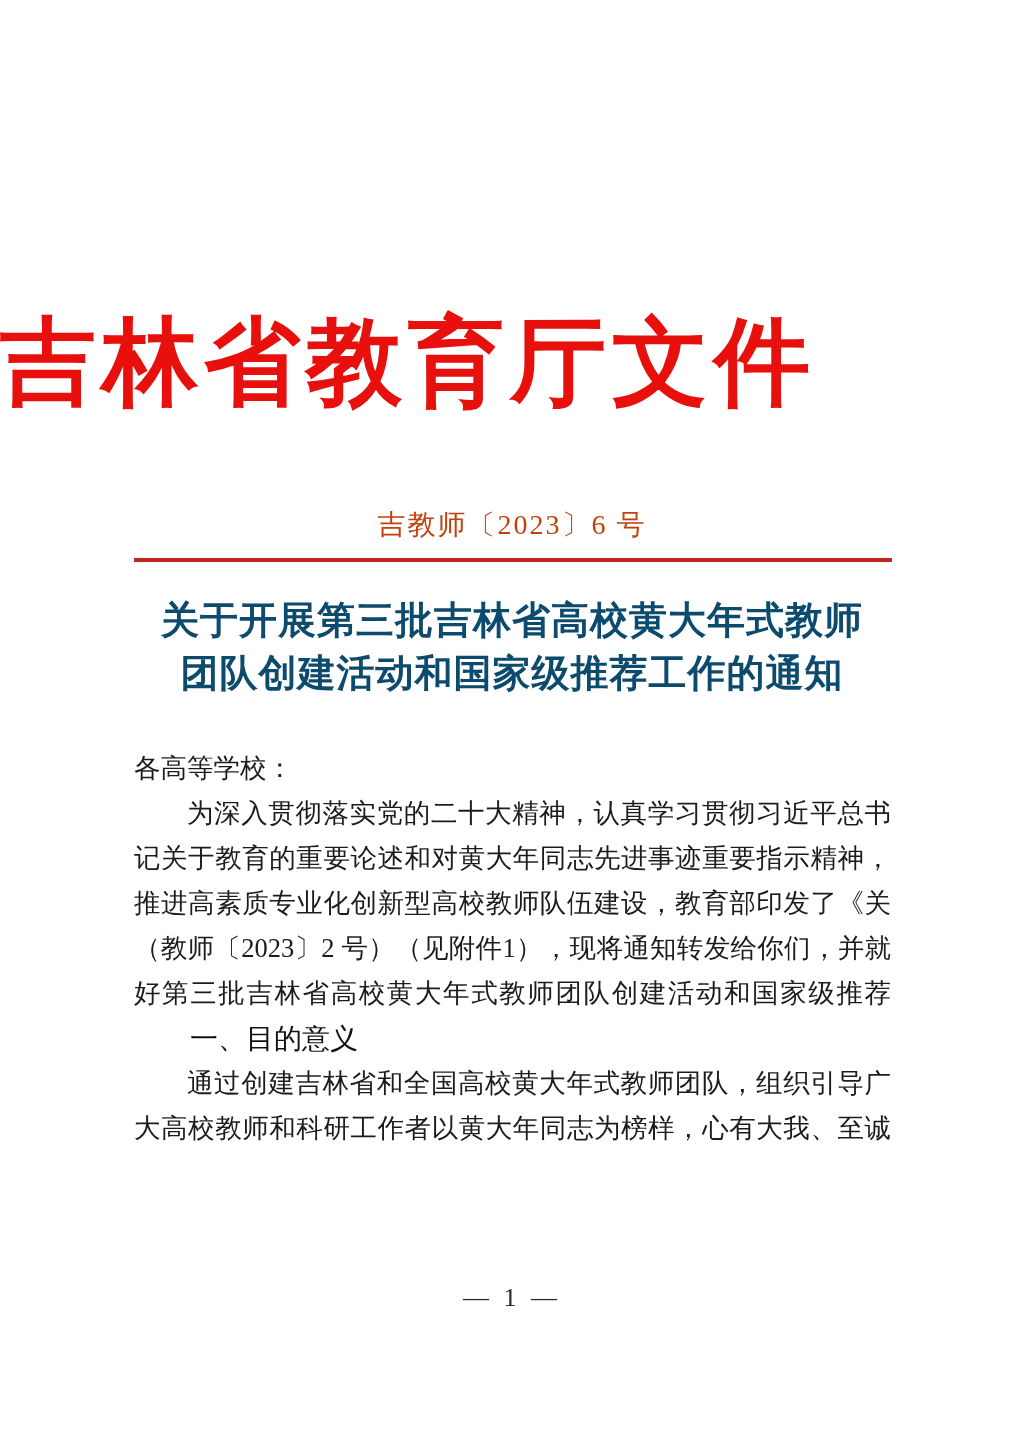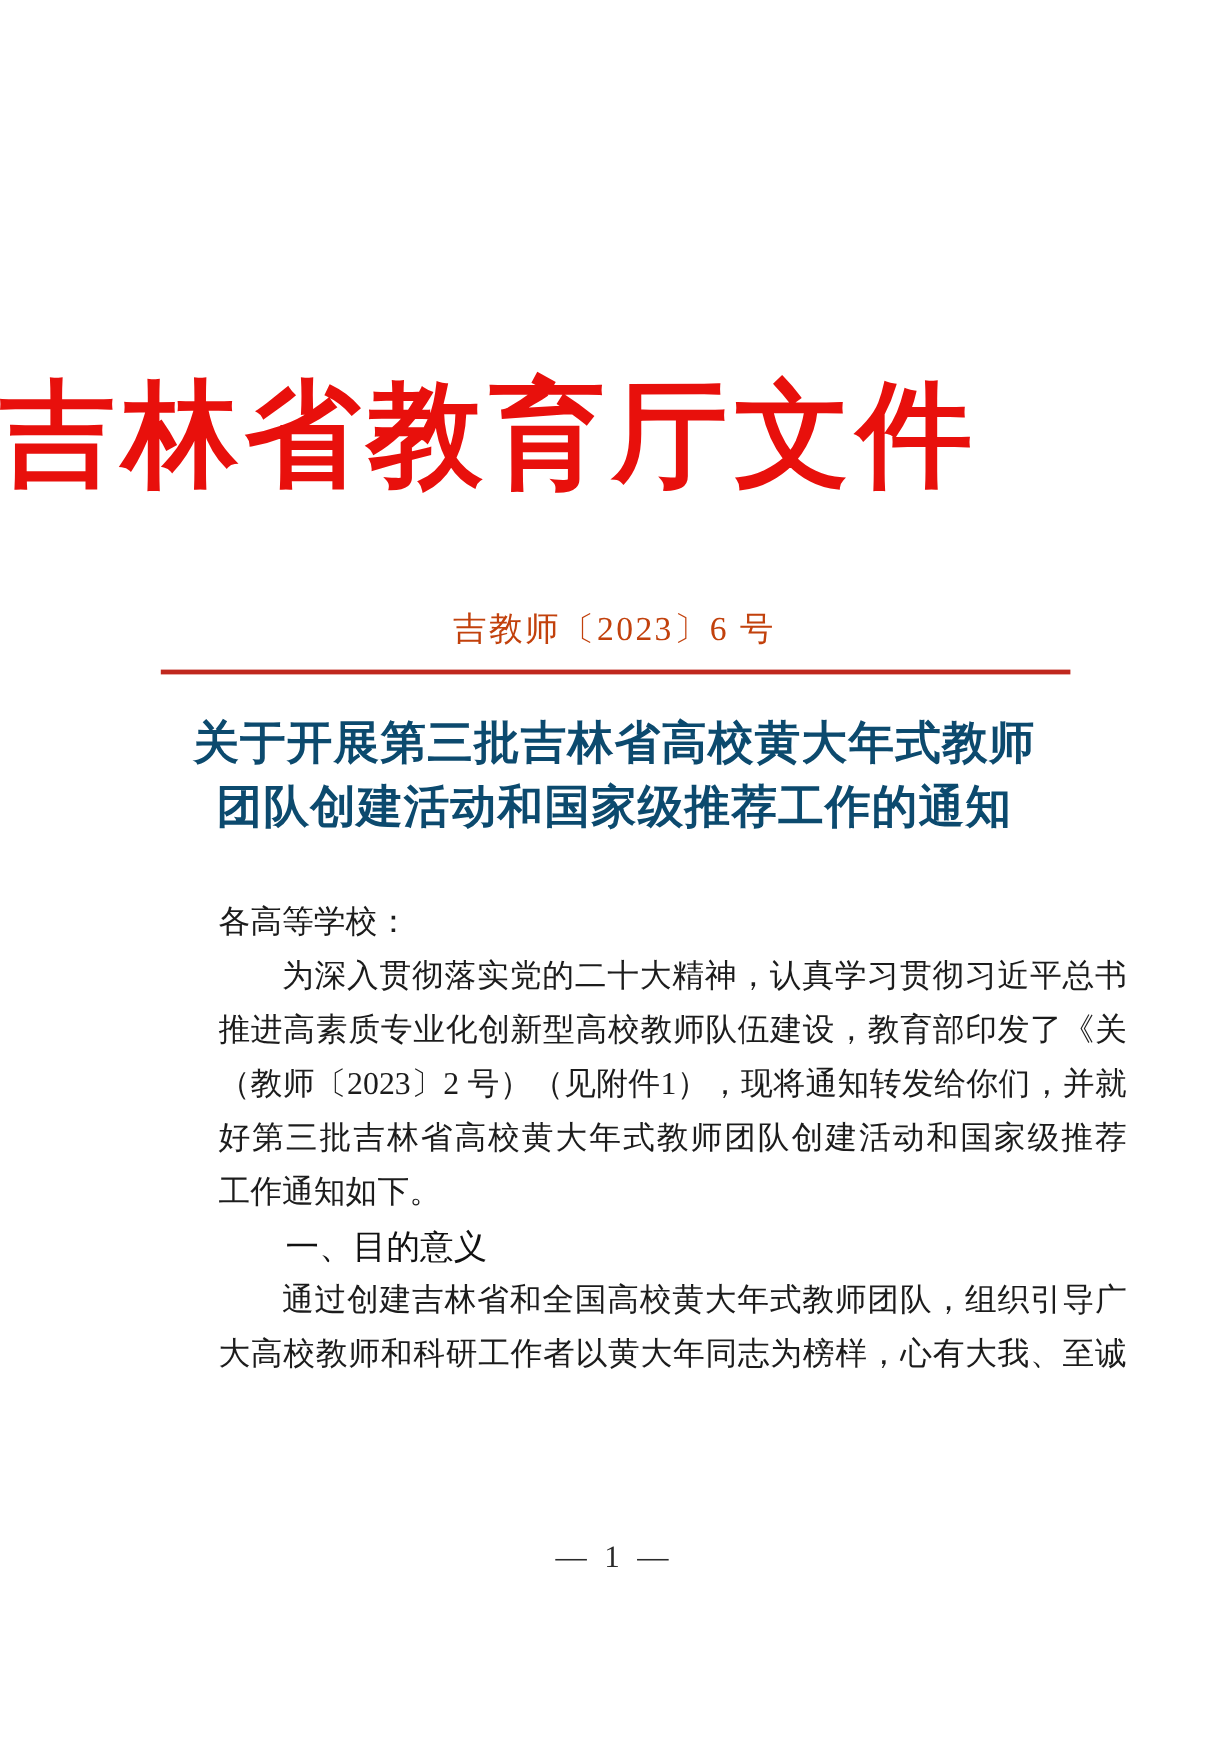--- a/index.html
+++ b/index.html
@@ -63,21 +63,20 @@
     letter-spacing: 1px;
   }
   .body-block {
     position: absolute;
     top: 746px;
     left: 134px;
     width: 757px;
     font-size: 26.5px;
     line-height: 45px;
     color: var(--body-text);
-    margin-left: 48px;
   }
   .line {
     height: 45px;
     overflow: hidden;
   }
   .stretch {
     text-align: justify;
     text-align-last: justify;
   }
   .indent { text-indent: 2em; }
@@ -111,24 +110,24 @@
 
   <div class="doc-title">
     <div>关于开展第三批吉林省高校黄大年式教师</div>
     <div>团队创建活动和国家级推荐工作的通知</div>
   </div>
 
   <div class="body-block">
     <div class="line">各高等学校：</div>
 
     <div class="line stretch indent">为深入贯彻落实党的二十大精神，认真学习贯彻习近平总书</div>
+    <div class="line stretch">记关于教育的重要论述和对黄大年同志先进事迹重要指示精神，</div>
     <div class="line stretch">推进高素质专业化创新型高校教师队伍建设，教育部印发了《关</div>
     <div class="line stretch">（教师〔2023〕2 号）（见附件1），现将通知转发给你们，并就做</div>
     <div class="line stretch">好第三批吉林省高校黄大年式教师团队创建活动和国家级推荐</div>
-    <div class="line">工作通知如下。</div>
 
     <div class="line heading indent">一、目的意义</div>
 
     <div class="line stretch indent">通过创建吉林省和全国高校黄大年式教师团队，组织引导广</div>
     <div class="line stretch">大高校教师和科研工作者以黄大年同志为榜样，心有大我、至诚</div>
   </div>
 
   <div class="page-number">— 1 —</div>
 
 </div>

